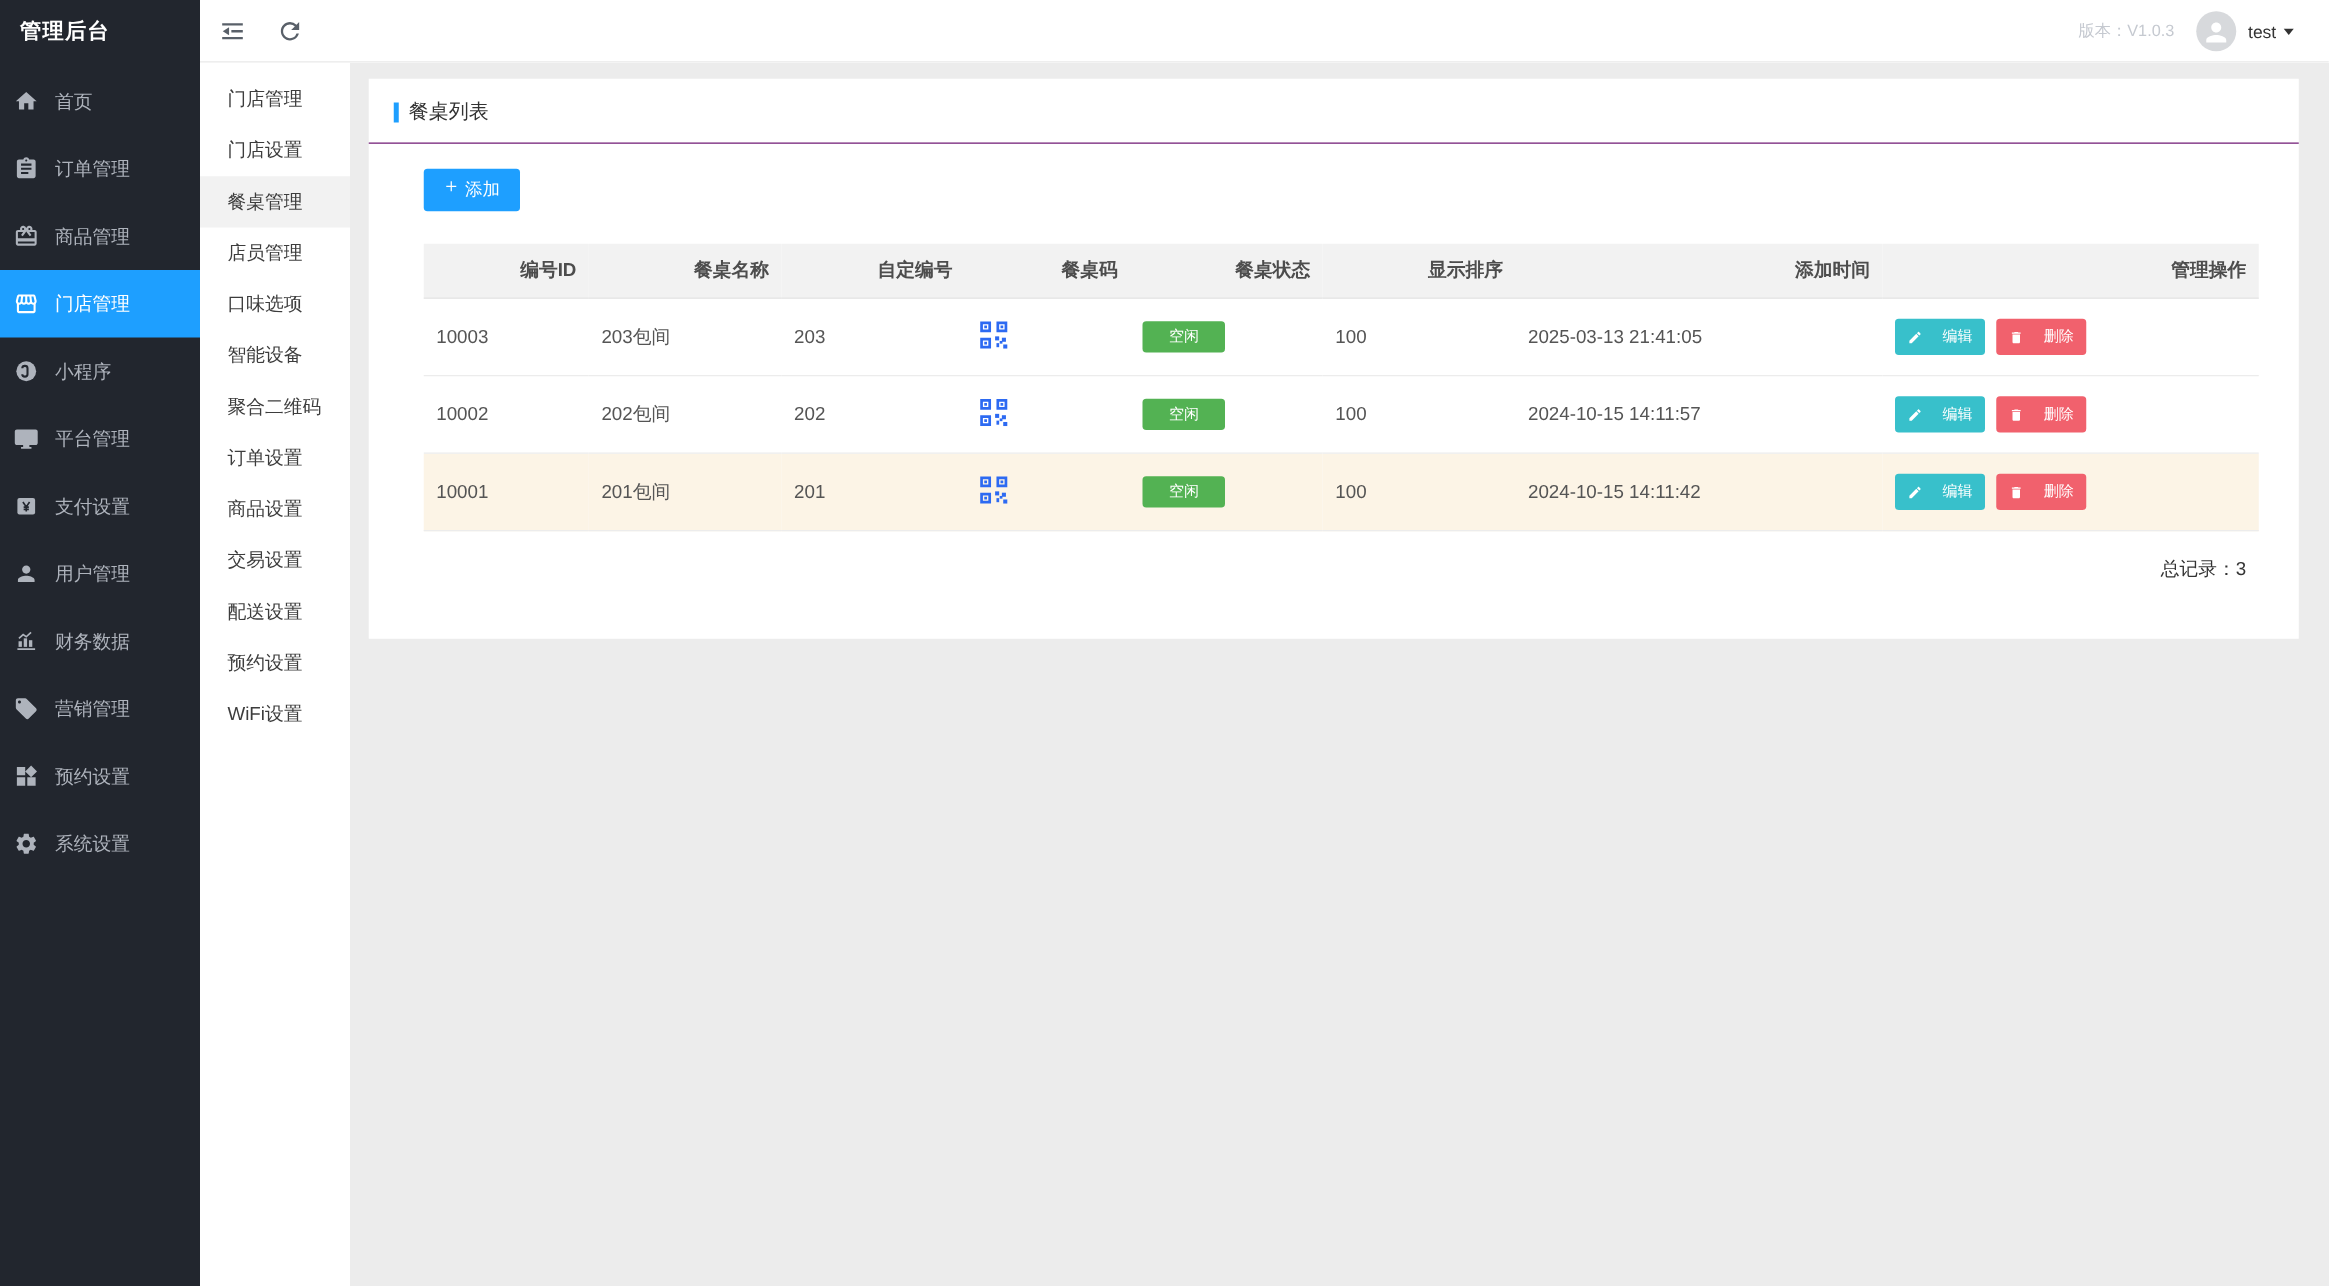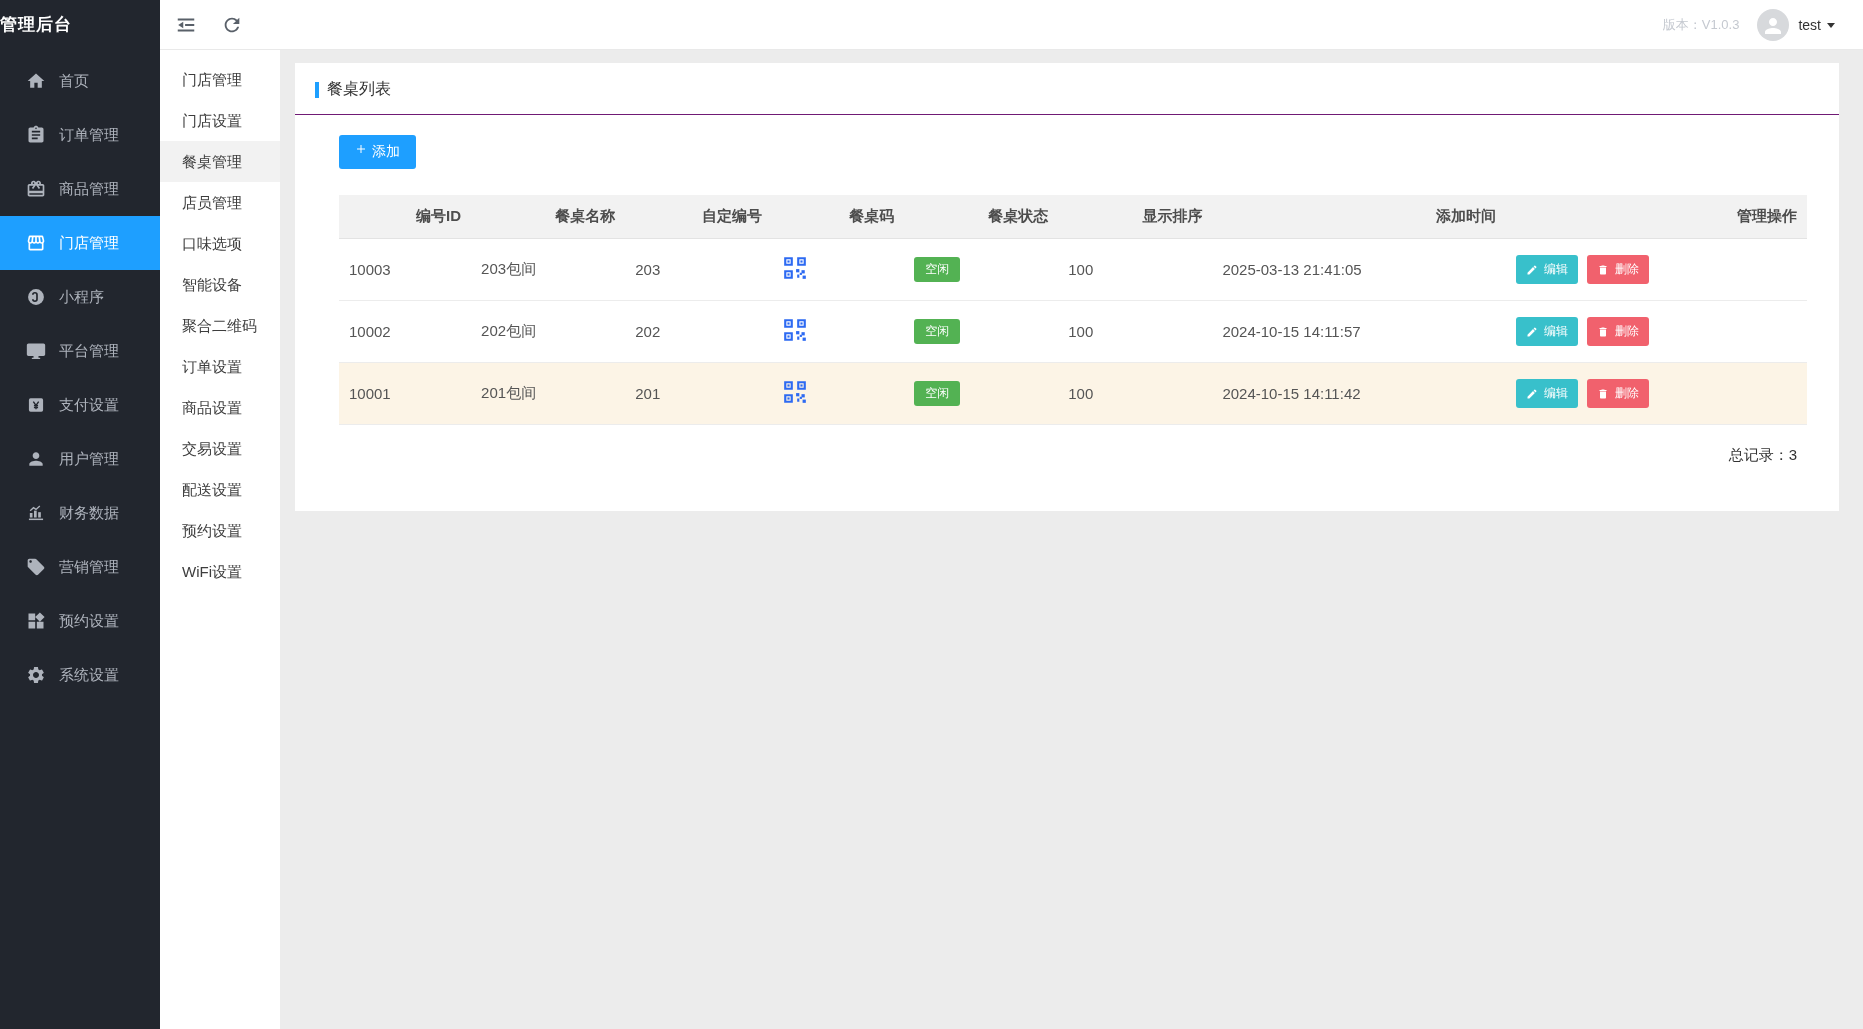--- a/index.html
+++ b/index.html
@@ -2,23 +2,23 @@
 <html style="--accent: #1e9fff; --edit: #38c0cb; --del: #f1616d; --free: #53b253; --qr: #2d6af2; --hl: #fcf4e6;"><head>
 <meta charset="utf-8">
 <style>
   * { box-sizing: border-box; }
   html,body { margin:0; padding:0; width:1863px; height:1029px; overflow:hidden;
     font-family:"Liberation Sans","DejaVu Sans",sans-serif; background:#ececec; color:#333; }
   svg { display:block; }
 
   
   .sidebar { position:fixed; left:0; top:0; bottom:0; width:160px; background:#22262e; z-index:5; }
-  .logo { height:50px; line-height:50px; color:#fff; font-size:17px; font-weight:600; letter-spacing:1px; }
+  .logo { height:50px; line-height:50px; padding-left:16px; color:#fff; font-size:17px; font-weight:600; letter-spacing:1px; }
   .side-menu { padding-top:4px; }
-  .side-item { height:54px; display:flex; align-items:center; padding-left:26px; color:#aeb3bc; font-size:15px; cursor:pointer; }
+  .side-item { height:54px; display:flex; align-items:center; padding-left:11px; color:#aeb3bc; font-size:15px; cursor:pointer; }
   .side-item .s-ico { width:20px; height:20px; margin-right:13px; flex-shrink:0; }
   .side-item .s-ico svg { width:100%; height:100%; fill:currentColor; }
   .side-item.active { background:var(--accent,#1e9fff); color:#fff; }
   .s-ico .cut { stroke:#22262e; }
 
   
   .topbar { position:fixed; left:160px; right:0; top:0; height:50px; background:#fff;
     border-bottom:1px solid #e9e9e9; display:flex; align-items:center; padding:0 28px 0 15px; z-index:4; }
   .tb-ico { width:22px; height:22px; color:#596069; margin-right:24px; cursor:pointer; }
   .tb-ico svg { width:100%; height:100%; fill:currentColor; }
@@ -54,23 +54,23 @@
     padding:12px 10px; border-bottom:1px solid #e3e3e3; }
   th:nth-child(1){width:9%} th:nth-child(2){width:10.5%} th:nth-child(3){width:10%}
   th:nth-child(4){width:9%} th:nth-child(5){width:10.5%} th:nth-child(6){width:10.5%}
   th:nth-child(7){width:20%}
   tbody td { padding:0 10px; height:62px; border-bottom:1px solid #ececec; font-size:15px; color:#555; }
   tr.hl td { background:var(--hl,#fcf4e6); }
 
   .qr { width:26px; height:26px; color:var(--qr,#2d6af2); cursor:pointer; display:inline-block; }
   .qr svg { width:100%; height:100%; fill:currentColor; }
   .badge { display:inline-block; background:var(--free,#53b253); color:#fff; font-size:12px;
-    padding:4px 11px; border-radius:3px; }
+    padding:4px 21px; border-radius:3px; }
   .btn-edit,.btn-del { border:none; color:#fff; font-size:12px; padding:6px 10px; border-radius:3px;
-    display:inline-flex; align-items:center; gap:6px; cursor:pointer; font-family:inherit; }
+    display:inline-flex; align-items:center; gap:16px; cursor:pointer; font-family:inherit; }
   .btn-edit { background:var(--edit,#38c0cb); margin-right:9px; }
   .btn-del { background:var(--del,#f1616d); }
   .btn-edit svg,.btn-del svg { width:12px; height:12px; fill:#fff; }
 
   .total { text-align:right; margin-top:21px; font-size:15px; color:#333; padding-right:10px; }
 </style>
 </head>
 <body>
 
 <div class="sidebar">

